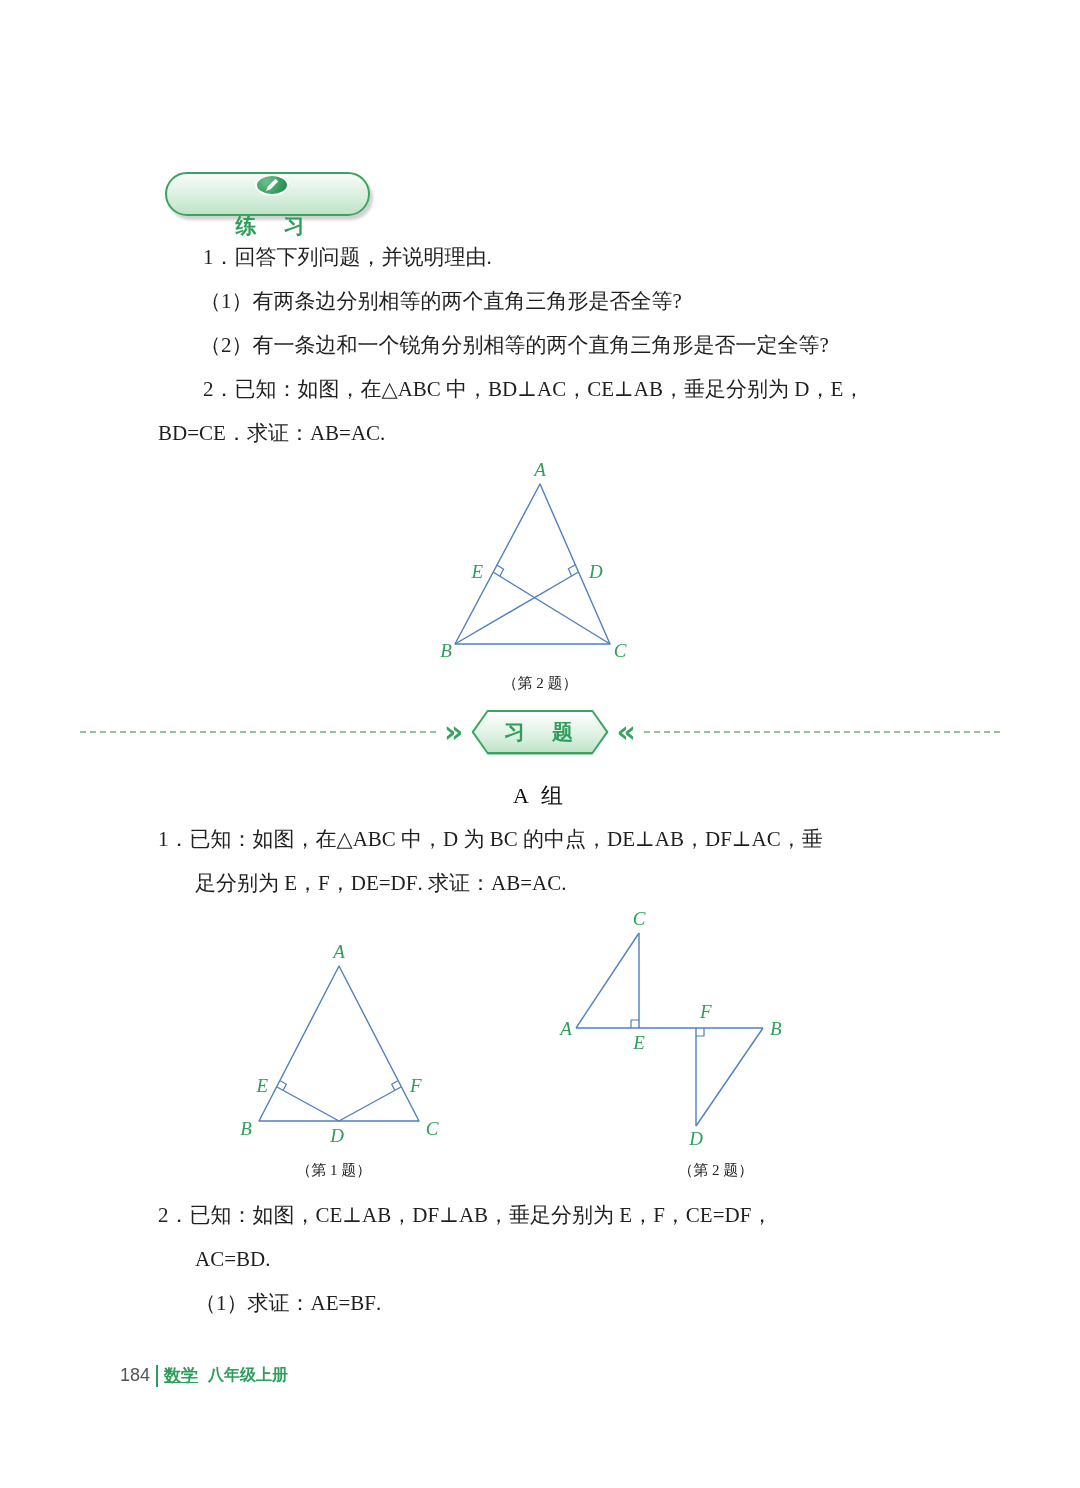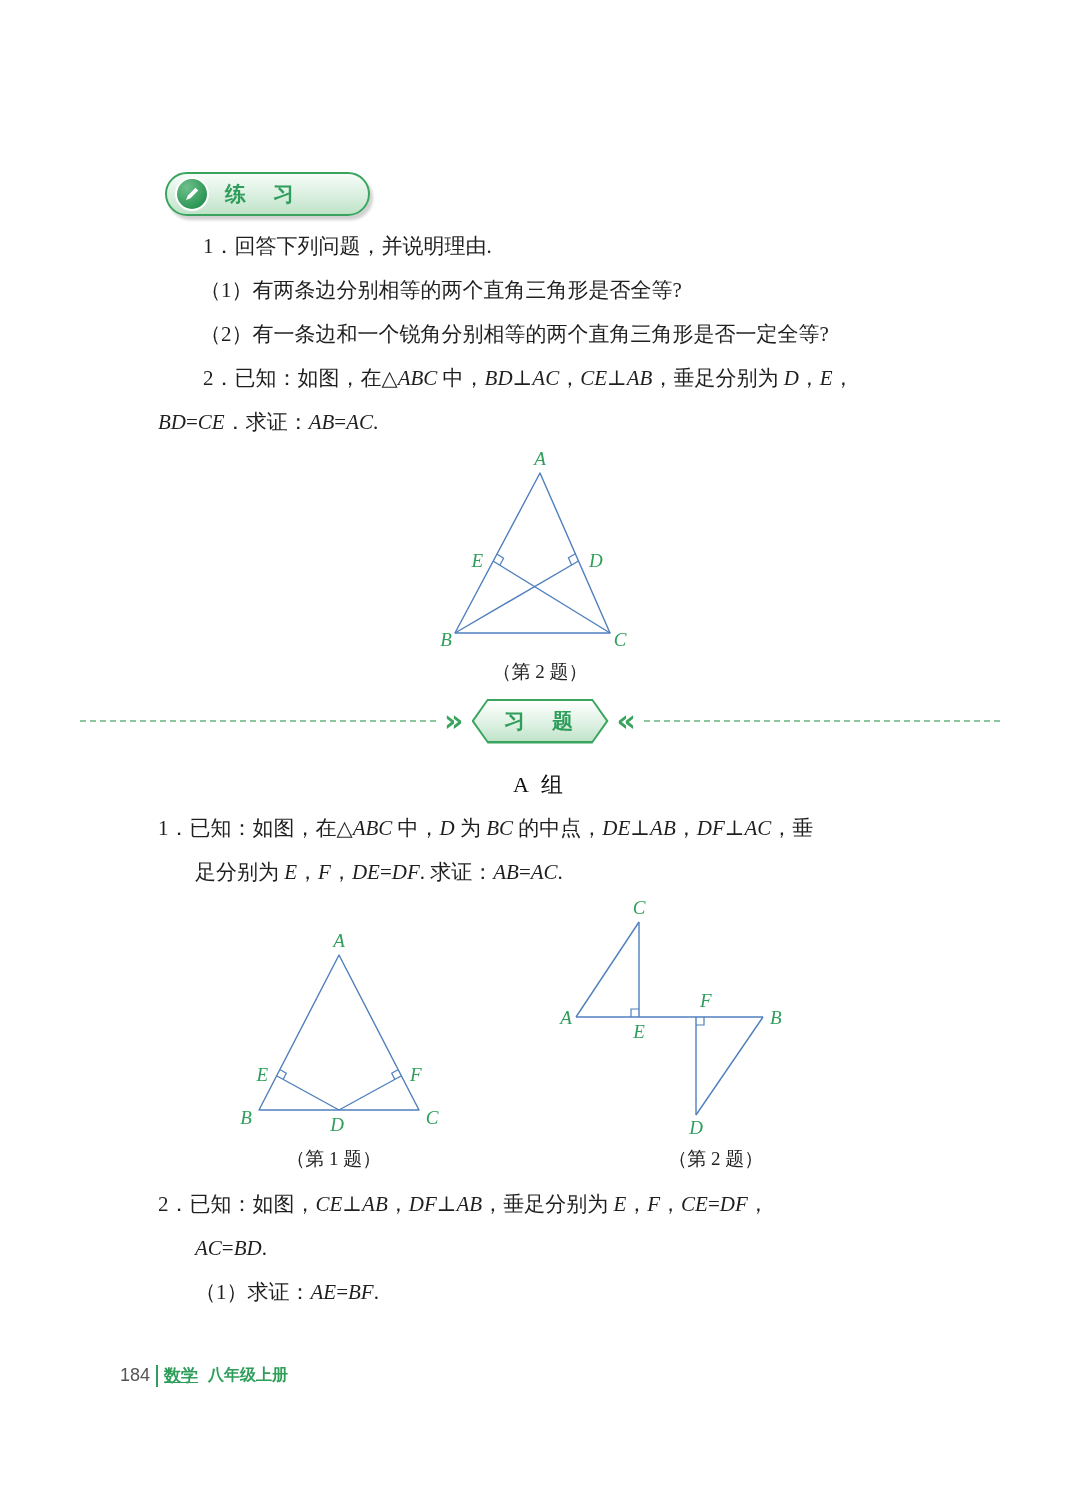--- a/index.html
+++ b/index.html
@@ -21,42 +21,43 @@
     overflow:hidden;
   }
   .content{margin:0 158px;}
   .para{
     margin:0;font-size:21px;height:44px;line-height:44px;
     white-space:nowrap;color:var(--ink);
   }
   .ind45{padding-left:45px;}
   .ind42{padding-left:42px;}
   .ind37{padding-left:37px;}
-  .seg-it{font-style:italic;font-family:"Liberation Serif",serif;}
+  .seg-it{font-family:"Liberation Serif",serif;}
   
   .pbadge{
     display:inline-flex;align-items:center;gap:16px;
     width:205px;height:44px;box-sizing:border-box;
-    margin-left:7px;margin-bottom:8px;padding-left:8px;
+    margin-left:7px;margin-bottom:19px;padding-left:8px;
     border:2px solid var(--green-border);border-radius:24px;
     background:linear-gradient(180deg,#f7fcf8,#d9efdf 55%,#bfe3c8);
     box-shadow:3px 4px 3px rgba(0,0,0,0.18);
+    flex-direction:column;
   }
   .pbadge-icon{
     width:34px;height:34px;border-radius:50%;
     background:radial-gradient(circle at 32% 28%,#6ec08b,#2a9453 75%);
     border:2px solid #ffffff;box-sizing:border-box;
     display:flex;align-items:center;justify-content:center;
   }
   .pbadge-label{
     color:var(--green);font-weight:bold;font-size:21px;letter-spacing:3px;
   }
   
   .figwrap{text-align:center;margin-top:4px;}
-  .caption{font-size:19px;color:#222;height:30px;line-height:30px;text-align:center;}
+  .caption{font-size:15px;color:#222;height:30px;line-height:30px;text-align:center;}
   .figrow{display:flex;align-items:flex-end;margin-top:6px;}
   .figcol-left{width:46%;text-align:center;}
   .figcol-right{width:54%;text-align:center;}
   svg.fig{display:inline-block;}
   .dline path{stroke:var(--blue);stroke-width:1.4;fill:none;stroke-linejoin:round;}
   .dmark path{stroke:var(--blue);stroke-width:1.2;fill:none;stroke-linejoin:miter;}
   .dlabel text{font:italic 19px "Liberation Serif",serif;fill:var(--green);}
   
   .divider{
     display:flex;align-items:center;margin:14px 80px 0 80px;height:40px;

